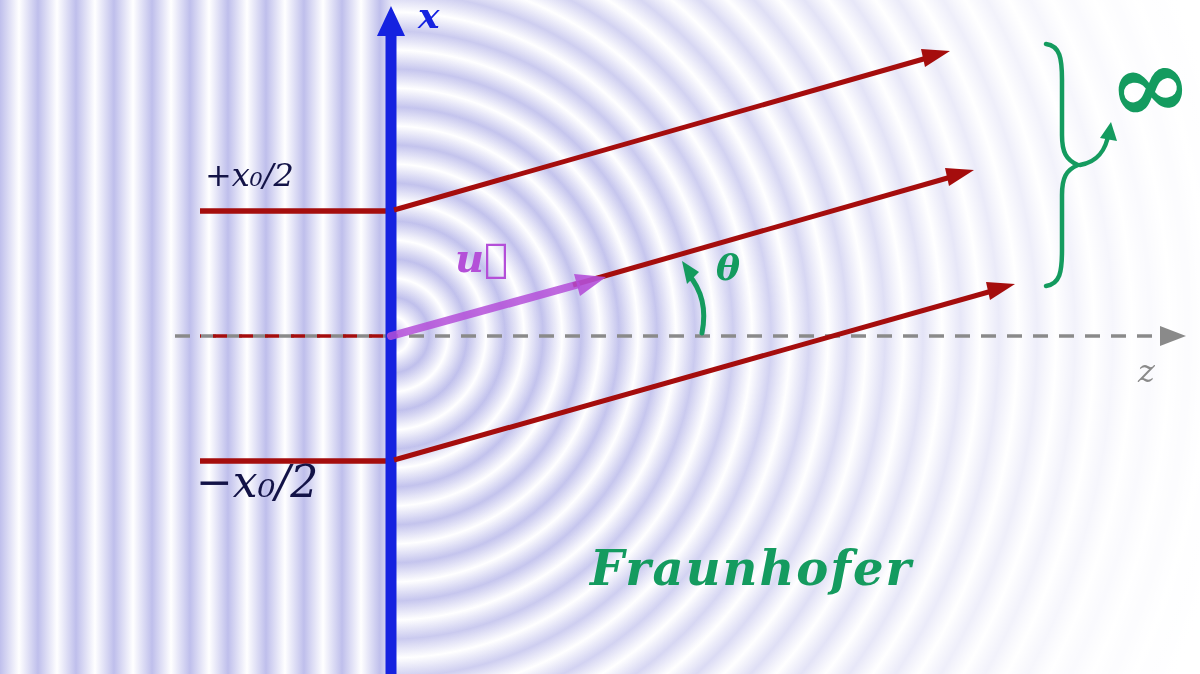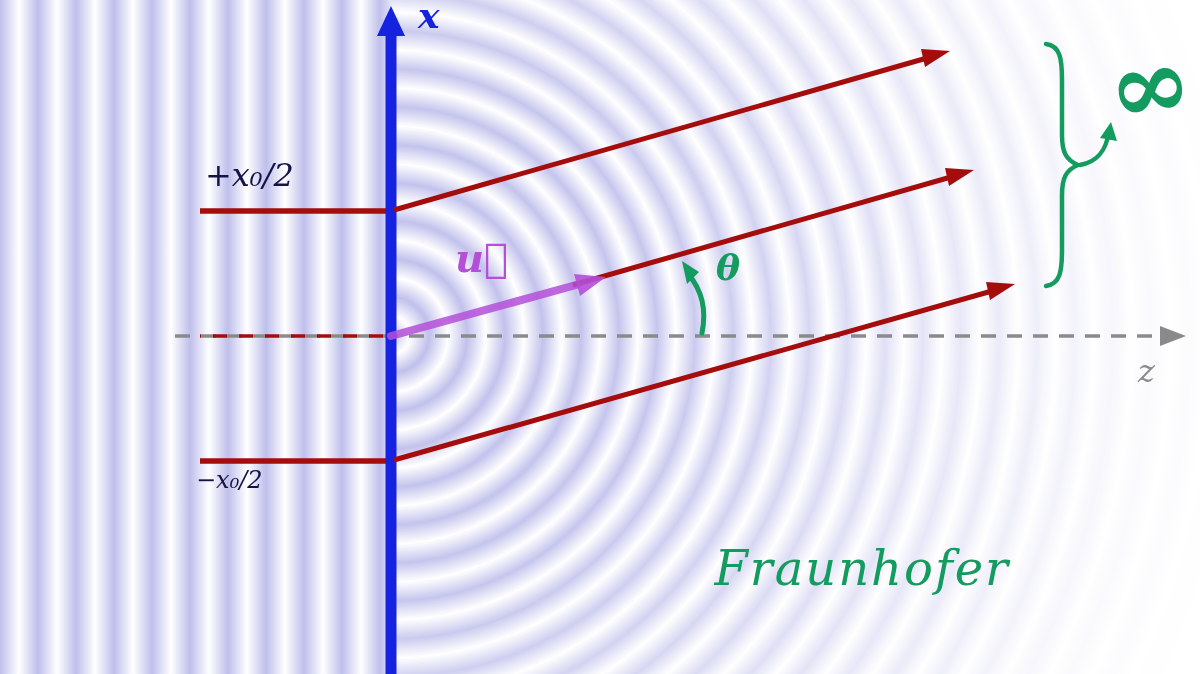--- a/index.html
+++ b/index.html
@@ -52,26 +52,26 @@
   .vec-purple{stroke:var(--vector-purple);stroke-width:8;fill:none;opacity:.85;stroke-linecap:round;}
   .head-purple{fill:var(--vector-purple);opacity:.9;}
   .green-stroke{stroke:var(--accent-green);stroke-width:5;fill:none;stroke-linecap:round;}
   .brace{stroke:var(--accent-green);stroke-width:4.5;fill:none;stroke-linecap:round;}
   .head-green{fill:var(--accent-green);}
   
   .label{position:absolute;font-style:italic;white-space:nowrap;user-select:none;}
   .lbl-x{left:418px;top:-6px;font-size:36px;font-weight:bold;color:var(--axis-blue);}
   .lbl-z{left:1138px;top:352px;font-size:32px;color:var(--axis-gray);}
   .lbl-upper{left:205px;top:156px;font-size:32px;color:var(--label-ink);}
-  .lbl-lower{left:196px;top:466px;font-size:24px;color:var(--label-ink);}
+  .lbl-lower{left:196px;top:456px;font-size:44px;color:var(--label-ink);}
   .lbl-u{left:455px;top:234px;font-size:40px;font-weight:bold;color:var(--vector-purple);}
   .lbl-theta{left:716px;top:246px;font-size:36px;font-weight:bold;color:var(--accent-green);}
   .lbl-inf{left:1108px;top:35px;font-size:100px;line-height:1;font-weight:bold;font-style:normal;
            color:var(--accent-green);transform:rotate(-8deg);}
-  .lbl-regime{left:590px;top:540px;width:420px;text-align:right;font-size:48px;font-weight:400;
+  .lbl-regime{left:590px;top:540px;width:420px;text-align:left;font-size:48px;font-weight:700;
               letter-spacing:2px;color:var(--accent-green);}
 </style>
 </head>
 <body>
 
 <div id="stage">
 
   <div class="bg-plane-waves"></div>
   <div class="bg-ripples"></div>
   <div class="bg-ripples-fade"></div>

